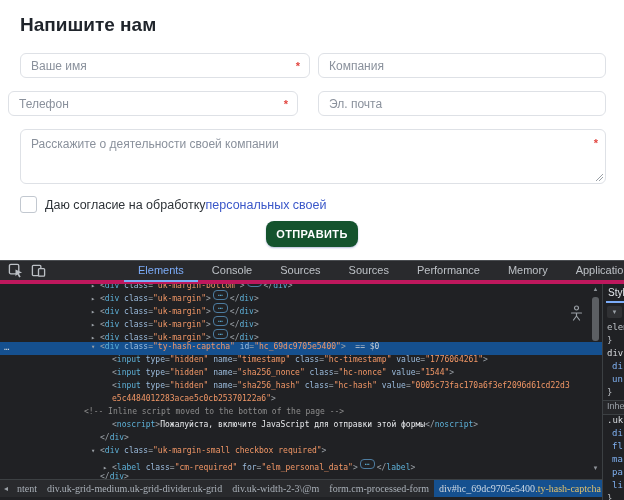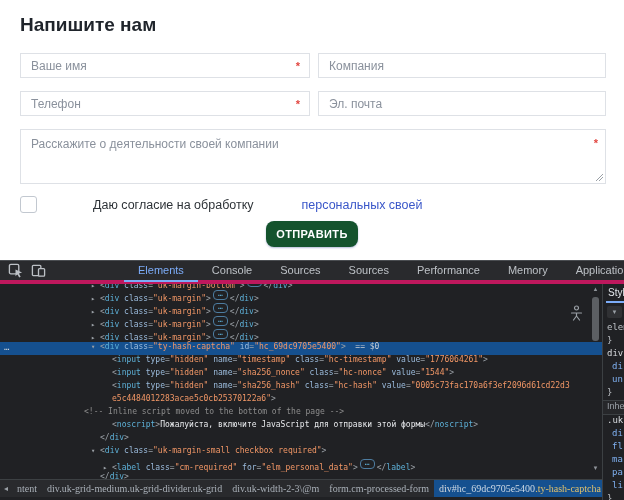--- a/index.html
+++ b/index.html
@@ -4,28 +4,28 @@
 <style>
   html,body{margin:0;padding:0}
   body{width:624px;height:500px;position:relative;overflow:hidden;background:#fff;
        font-family:"Liberation Sans",sans-serif;}
 
   
   .page{position:absolute;left:0;top:0;width:624px;height:288px;background:#fff;}
   .page-title{position:absolute;left:20px;top:14px;font-size:19px;font-weight:700;color:#1f242b;margin:0;}
   .fld{position:absolute;}
   .fld input,.fld textarea{width:100%;height:100%;box-sizing:border-box;border:1px solid #dee1e6;
-       border-radius:0;padding:0 24px 0 10px;font-size:12px;color:#c2410c;outline:none;background:#fff;
+       border-radius:6px;padding:0 24px 0 10px;font-size:12px;color:#c2410c;outline:none;background:#fff;
        font-family:"Liberation Sans",sans-serif;}
   .fld textarea{padding:7px 10px;resize:none;}
   .fld input::placeholder,.fld textarea::placeholder{color:#8a919c;}
   .req{position:absolute;top:7px;right:10px;color:#e2453f;font-size:11px;font-weight:700;}
   .req-ta{top:8px;right:8px;}
   .resize-grip{position:absolute;right:3px;bottom:3px;}
-  .consent{position:absolute;left:20px;top:196px;display:flex;align-items:center;font-size:12.5px;color:#2e3338;gap:48px;}
+  .consent{position:absolute;left:20px;top:196px;display:flex;align-items:center;font-size:12.5px;color:#2e3338;}
   .cbx{width:15px;height:15px;border:1.5px solid #c2c8d0;border-radius:3px;background:#fff;margin-right:8px;flex:0 0 auto;}
   .consent a{color:#3a57c9;text-decoration:none;}
   .submit{position:absolute;left:266px;top:221px;width:92px;height:26px;background:#14532d;
        border:none;border-radius:8px;color:#fff;font-weight:700;font-size:11px;letter-spacing:.4px;
        font-family:"Liberation Sans",sans-serif;box-shadow:0 1px 2px rgba(40,60,140,.35);}
 
   
   .devtools{position:absolute;left:0;top:260px;width:624px;height:240px;background:#202124;border-top:1px solid #4a4d51;box-sizing:border-box;}
   .dt-toolbar{position:absolute;left:0;top:0;width:624px;height:23px;background:#292a2d;border-bottom:4px solid #be185d;
        display:flex;align-items:center;box-sizing:border-box;}
@@ -77,21 +77,21 @@
 <div class="page">
   <h1 class="page-title">Напишите нам</h1>
 
   <div class="fld" style="left:20px;top:53px;width:290px;height:25px;">
     <input type="text" placeholder="Ваше имя" style="">
     <span class="req">*</span>
   </div>
   <div class="fld" style="left:318px;top:53px;width:288px;height:25px;">
     <input type="text" placeholder="Компания" style="">
   </div>
-  <div class="fld" style="left:20px;top:91px;width:290px;height:25px;">
+  <div class="fld" style="left:8px;top:91px;width:290px;height:25px;">
     <input type="text" placeholder="Телефон" style="">
     <span class="req">*</span>
   </div>
   <div class="fld" style="left:318px;top:91px;width:288px;height:25px;">
     <input type="text" placeholder="Эл. почта" style="">
   </div>
 
   <div class="fld" style="left:20px;top:129px;width:586px;height:55px;">
     <textarea placeholder="Расскажите о деятельности своей компании" style=""></textarea>
     <span class="req req-ta">*</span>

